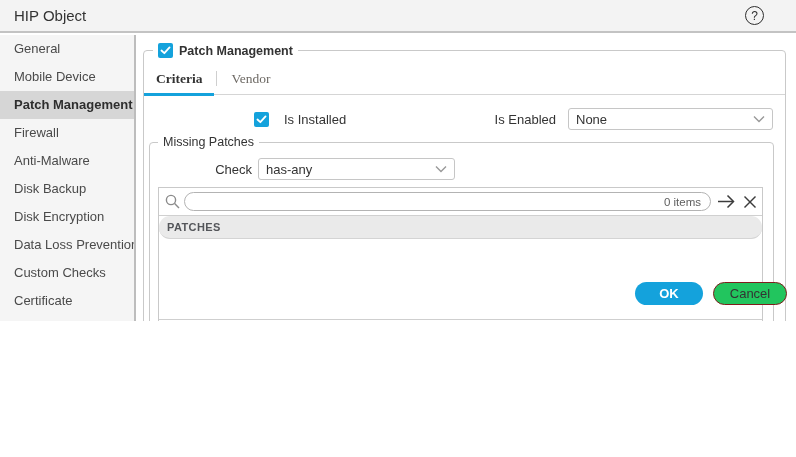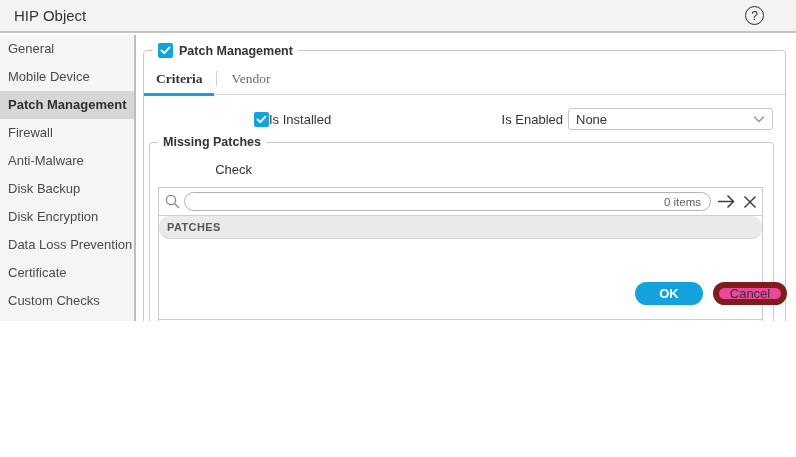--- a/index.html
+++ b/index.html
@@ -21,54 +21,54 @@
   
   .hdr{position:absolute;top:0;left:0;right:0;height:33px;background:var(--header_bg);
        border-bottom:2px solid #c3c3c3;display:flex;align-items:center;padding:0 14px;}
   .hdr-title{font-size:15px;color:var(--text);}
   .help{margin-left:auto;margin-right:18px;width:19px;height:19px;border:1.5px solid #2e2e2e;border-radius:50%;
         display:flex;align-items:center;justify-content:center;font-size:12px;color:#2e2e2e;cursor:pointer;}
 
   
   .sidebar{position:absolute;top:35px;left:0;width:136px;height:365px;background:var(--sidebar_bg);
            border-right:2px solid #bdbdbd;overflow:hidden;}
-  .side-item{height:28px;line-height:28px;padding-left:8px;font-size:13px;color:#4a4a4a;
+  .side-item{height:28px;line-height:28px;padding-left:14px;font-size:13px;color:#4a4a4a;
              white-space:nowrap;overflow:hidden;cursor:pointer;}
   .side-item.selected{background:var(--sidebar_selected_bg);color:#2e2e2e;font-weight:bold;}
 
   
   .main{position:absolute;top:35px;left:136px;right:0;height:365px;background:#fff;}
   .fs{position:absolute;left:7px;right:10px;top:15px;height:348px;border:1px solid var(--border);border-radius:4px;}
   .fs-legend{position:absolute;top:-9px;left:9px;background:#fff;padding:0 5px;height:17px;
              display:flex;align-items:center;gap:6px;font-size:12.5px;font-weight:bold;color:var(--text);}
   .cbx{width:15px;height:15px;border-radius:2px;background:var(--accent);display:flex;align-items:center;
        justify-content:center;flex:0 0 auto;cursor:pointer;}
 
   
   .tabbar{display:flex;align-items:stretch;height:44px;border-bottom:1px solid #d5d5d5;font-family:Liberation Serif, serif;}
   .tab{display:flex;align-items:flex-end;padding:0 12px 7px;font-size:13.5px;color:#6e6a65;cursor:pointer;}
   .tab.active{font-weight:bold;color:#333;border-bottom:3px solid var(--accent);margin-bottom:-2px;padding-bottom:6px;}
   .tab-sep{width:1px;background:#cfcfcf;margin:20px 2px 8px;}
 
   
   .row1{display:flex;align-items:center;margin:13px 12px 0 12px;height:22px;}
-  .chk-group{display:flex;align-items:center;gap:0;margin-left:98px;font-size:13px;}
-  .en-group{margin-left:auto;display:flex;align-items:center;gap:5px;font-size:13px;}
+  .chk-group{display:flex;align-items:center;gap:15px;margin-left:98px;font-size:13px;}
+  .en-group{margin-left:auto;display:flex;align-items:center;gap:12px;font-size:13px;}
 
   .select{height:22px;border:1px solid #c6c6c6;border-radius:3px;background:#fff;display:flex;
           align-items:center;padding:0 7px;font-size:13px;color:var(--text);cursor:pointer;}
   .select .val{flex:1;white-space:nowrap;overflow:hidden;}
   .tinput{height:22px;border:1px solid #c6c6c6;border-radius:3px;background:#fff;
           padding:0 8px;font-size:13px;color:var(--text);font-family:inherit;}
 
   
   .fs2{position:relative;margin:12px 11px 0 5px;height:242px;border:1px solid var(--border);border-radius:4px;
        padding:15px 10px 9px 4px;}
   .fs2-legend{position:absolute;top:-8px;left:8px;background:#fff;padding:0 5px;font-size:12.5px;
-              font-weight:bold;color:var(--text);line-height:15px;}
+              font-weight:normal;color:var(--text);line-height:15px;}
   .frow{display:flex;align-items:center;margin-bottom:6px;height:22px;}
   .flabel{width:98px;text-align:right;margin-right:6px;font-size:13px;color:var(--text);flex:0 0 auto;}
   .sel-op{width:197px;flex:0 0 auto;}
   .sev-input{flex:1;margin-left:8px;}
 
   
   .table{margin-left:4px;margin-top:7px;border:1px solid var(--border);height:160px;
          display:flex;flex-direction:column;background:#fff;}
   .search-row{height:28px;display:flex;align-items:center;padding:0 5px;border-bottom:1px solid #d0d0d0;flex:0 0 auto;}
   .pill{flex:1;height:19px;border:1px solid #b3b3b3;border-radius:10px;margin-left:3px;
@@ -82,21 +82,21 @@
   .tfoot{height:27px;border-top:1px solid #cfcfcf;display:flex;align-items:center;gap:16px;padding-left:6px;flex:0 0 auto;}
   .tbtn{display:flex;align-items:center;gap:7px;font-size:12.5px;cursor:pointer;}
   .tbtn.add{color:#2e2e2e;font-weight:bold;}
   .tbtn.del{color:#b9b9b9;cursor:default;justify-content:flex-end;}
 
   
   .footer-btns{position:absolute;right:9px;bottom:16px;display:flex;gap:10px;}
   .btn{height:23px;border-radius:12px;display:flex;align-items:center;justify-content:center;
        font-size:13px;cursor:pointer;}
   .btn.ok{width:68px;background:var(--accent);color:#fff;font-weight:bold;}
-  .btn.cancel{width:74px;background:#ec4899;border:6px solid #7f1d1d;color:var(--text);}
+  .btn.cancel{width:74px;background:#22c55e;border:1px solid #7f1d1d;color:var(--text);}
 </style>
 </head>
 <body>
 
 <div class="dialog">
 
   <div class="hdr">
     <div class="hdr-title">HIP Object</div>
     <div class="help">
       <span>?</span>
@@ -105,22 +105,22 @@
 
   <div class="sidebar">
     <div class="side-item">General</div>
     <div class="side-item">Mobile Device</div>
     <div class="side-item selected">Patch Management</div>
     <div class="side-item">Firewall</div>
     <div class="side-item">Anti-Malware</div>
     <div class="side-item">Disk Backup</div>
     <div class="side-item">Disk Encryption</div>
     <div class="side-item">Data Loss Prevention</div>
+    <div class="side-item">Custom Checks</div>
     <div class="side-item">Certificate</div>
-    <div class="side-item">Custom Checks</div>
   </div>
 
   <div class="main">
     <div class="fs">
       <div class="fs-legend">
         <span class="cbx">
           <svg width="11" height="9" viewBox="0 0 12 10">
             <path d="M1.5 5 L4.7 8 L10.5 1.5" fill="none" stroke="#ffffff" stroke-width="2" stroke-linecap="round" stroke-linejoin="round"></path>
           </svg>
         </span>
@@ -156,20 +156,26 @@
           </div>
         </div>
       </div>
 
       <div class="fs2">
         <div class="fs2-legend">Missing Patches</div>
 
 
         <div class="frow">
           <span class="flabel">Check</span>
+          <div class="select sel-op">
+            <span class="val">has-any</span>
+            <svg width="12" height="8" viewBox="0 0 12 8">
+              <path d="M1 1.5 L6 6.5 L11 1.5" fill="none" stroke="#999999" stroke-width="1.4"></path>
+            </svg>
+          </div>
         </div>
 
         <div class="table">
           <div class="search-row">
             <svg width="17" height="17" viewBox="0 0 17 17">
               <circle cx="7" cy="7" r="4.6" fill="none" stroke="#8b8b8b" stroke-width="1.4"></circle>
               <line x1="10.6" y1="10.6" x2="15" y2="15" stroke="#8b8b8b" stroke-width="1.4"></line>
             </svg>
             <div class="pill">
               <input value="" style="">

